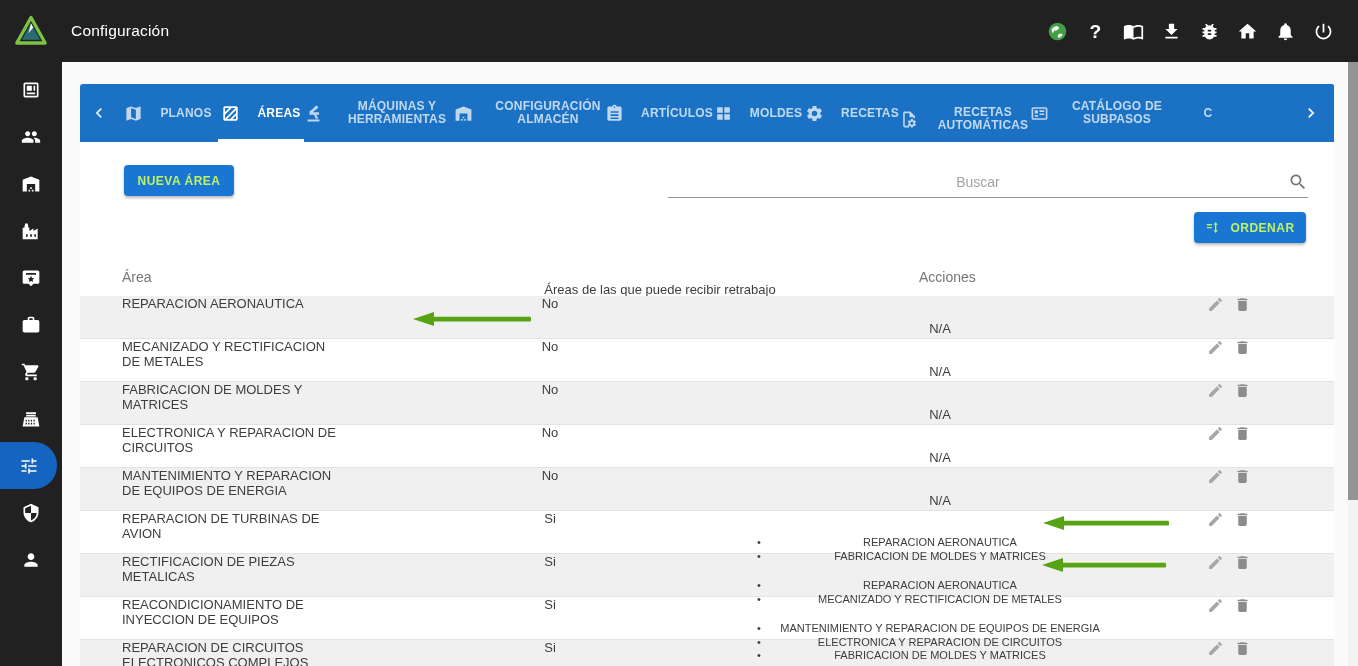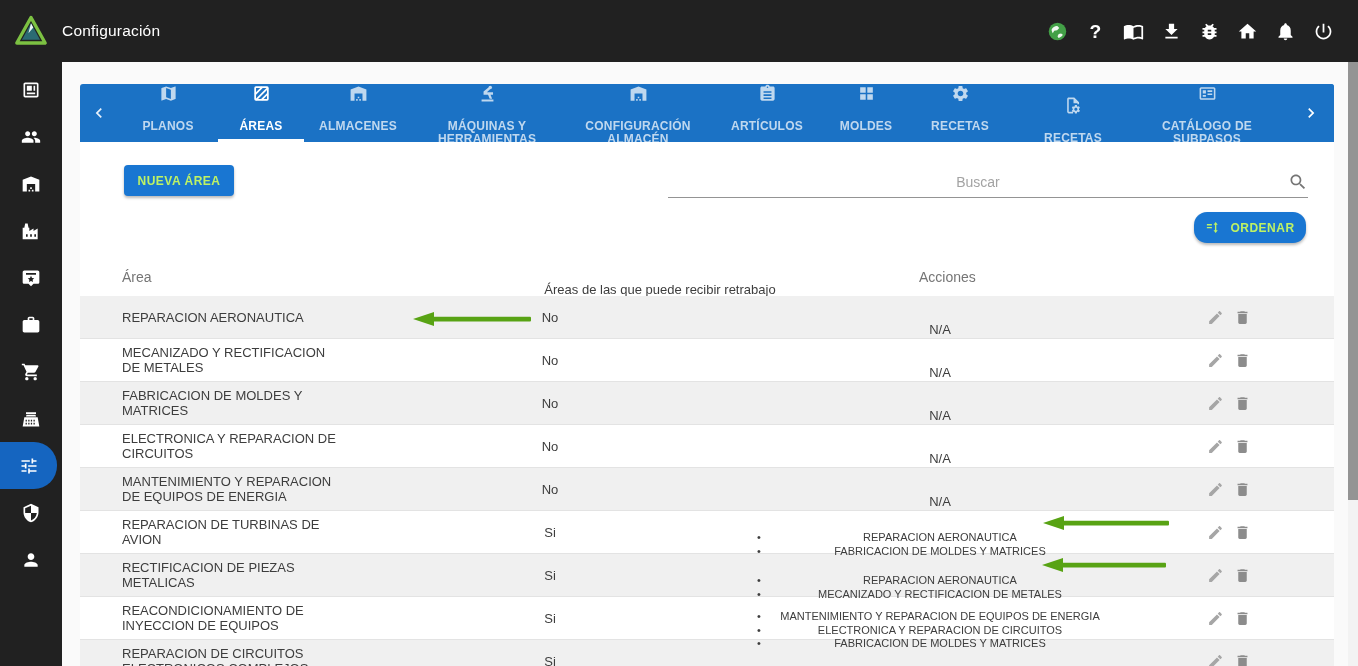--- a/index.html
+++ b/index.html
@@ -3,56 +3,56 @@
 <meta charset="utf-8">
 <style>
   html,body{margin:0;padding:0;}
   body{
     width:1358px;height:666px;position:relative;overflow:hidden;
     background:#fafafa;font-family:"Liberation Sans",sans-serif;
   }
   
   .topbar{position:absolute;left:0;top:0;width:1358px;height:62px;background:#212121;display:flex;align-items:center;z-index:6;}
   .logo-box{width:62px;display:flex;justify-content:center;align-items:center;}
-  .topbar-title{color:#fff;font-size:15.5px;margin-left:0;letter-spacing:.2px;}
+  .topbar-title{color:#fff;font-size:15.5px;margin-left:9px;letter-spacing:.2px;}
   .topbar-icons{margin-left:auto;margin-right:24px;display:flex;align-items:center;gap:17px;}
   .tb-icon{width:21px;height:21px;color:#fff;cursor:pointer;display:flex;align-items:center;justify-content:center;}
   .tb-icon svg{width:21px;height:21px;}
   
   .sidebar{position:absolute;left:0;top:62px;bottom:0;width:62px;background:#212121;padding-top:4px;box-sizing:border-box;z-index:5;}
   .sb-item{height:47px;width:62px;display:flex;align-items:center;justify-content:center;color:#fff;cursor:pointer;}
   .sb-item.active{width:57px;background:#1565c0;border-radius:0 23px 23px 0;}
   .sb-item svg{width:20px;height:20px;}
   
   .tabbar{position:absolute;left:80px;top:84px;width:1254px;height:58px;background:#1b72c5;border-radius:3px 3px 0 0;display:flex;overflow:hidden;color:#fff;}
   .tab-nav{width:38px;flex:none;display:flex;align-items:center;justify-content:center;cursor:pointer;color:#e8f1fb;}
   .tab-nav svg{width:20px;height:20px;}
   .tab-nav.right{position:absolute;right:0;top:0;bottom:0;width:46px;background:linear-gradient(90deg,rgba(27,114,197,0),#1b72c5 35%);z-index:2;}
   .tabs{display:flex;flex:1;overflow:hidden;}
-  .tab{flex:none;display:flex;flex-direction:column;align-items:center;gap:17px;color:rgba(255,255,255,.72);cursor:pointer;position:relative;box-sizing:border-box;}
+  .tab{flex:none;display:flex;flex-direction:row;align-items:center;justify-content:center;gap:17px;color:rgba(255,255,255,.72);cursor:pointer;position:relative;box-sizing:border-box;}
   .tab.active{color:#fff;}
   .tab.active::after{content:"";position:absolute;left:0;right:0;bottom:0;height:3px;background:#fff;}
   .tab-icon{display:flex;}
   .tab-icon svg{width:19px;height:19px;}
   .tab-label{font-size:12px;font-weight:bold;line-height:13px;text-align:center;letter-spacing:.2px;}
   
   .panel{position:absolute;left:80px;top:142px;width:1254px;bottom:0;background:#fff;z-index:1;}
   .btn{background:#1976d2;color:#bef264;border:none;border-radius:4px;font-weight:bold;font-size:12px;letter-spacing:.5px;font-family:inherit;box-shadow:0 2px 3px rgba(0,0,0,.28);cursor:pointer;}
   .btn-new{position:absolute;left:44px;top:23px;width:110px;height:31px;}
   .search{position:absolute;left:588px;top:24px;width:640px;height:32px;border-bottom:1px solid #949494;display:flex;align-items:center;box-sizing:border-box;}
   .search input{border:none;outline:none;background:transparent;flex:1;font-size:14px;color:#333;font-family:inherit;padding:0;text-align:center;}
   .search input::placeholder{color:#a3a3a3;}
   .search-icon{width:20px;height:20px;color:#757575;cursor:pointer;flex:none;}
   .search-icon svg{width:20px;height:20px;}
-  .btn-order{position:absolute;left:1114px;top:70px;width:112px;height:31px;display:flex;align-items:center;justify-content:center;gap:10px;border-radius:13px;}
+  .btn-order{position:absolute;left:1114px;top:70px;width:112px;height:31px;display:flex;align-items:center;justify-content:center;gap:10px;}
   .btn-order svg{width:15px;height:15px;}
   
   .thead{position:absolute;left:0;top:116px;width:100%;height:38px;display:flex;align-items:center;color:#757575;font-size:14px;}
   .rows{position:absolute;left:0;top:154px;width:100%;}
-  .t-row{height:43px;display:flex;align-items:center;border-bottom:1px solid #e3e3e3;box-sizing:border-box;background:#fff;}
+  .t-row{height:43px;display:flex;align-items:flex-start;border-bottom:1px solid #e3e3e3;box-sizing:border-box;background:#fff;}
   .t-row.alt{background:#f0f0f0;}
   .c1{width:330px;padding-left:42px;box-sizing:border-box;flex:none;}
   .c1 .txt{width:215px;font-size:13px;color:#3d3d3d;line-height:15px;}
   .c2{width:280px;text-align:center;font-size:13px;color:#3d3d3d;flex:none;}
   .c3{width:500px;position:relative;font-size:13px;color:#3d3d3d;text-align:center;flex:none;margin-top:25px;}
   .c3 ul{list-style:none;margin:0;padding:0;}
   .c3 li{font-size:11px;line-height:13.5px;color:#3d3d3d;position:relative;text-align:center;}
   .c3 li::before{content:"•";position:absolute;left:67px;top:0;font-size:11px;}
   .c4{flex:1;display:flex;align-items:center;gap:10px;padding-left:17px;box-sizing:border-box;}
   .c4 .act{width:17px;height:17px;cursor:pointer;display:flex;}
@@ -224,28 +224,20 @@
             <rect x="4" y="4" width="16" height="16" rx="1" fill="none" stroke="currentColor" stroke-width="2.2"></rect>
             <g stroke="currentColor" stroke-width="2.2">
               <line x1="4" y1="13" x2="13" y2="4"></line>
               <line x1="5" y1="20" x2="20" y2="5"></line>
               <line x1="12" y1="20" x2="20" y2="12"></line>
             </g>
           </svg>
         </span>
         <div class="tab-label">ÁREAS</div>
       </div>
-      <div class="tab" style="width: 108px;">
-        <span class="tab-icon">
-          <svg viewBox="0 0 24 24" fill="currentColor">
-            <path d="M22 21V7L12 3 2 7v14h5v-9h10v9h5zm-11-2H9v2h2v-2zm2-3h-2v2h2v-2zm2 3h-2v2h2v-2z"></path>
-          </svg>
-        </span>
-        <div class="tab-label">ALMACENES</div>
-      </div>
       <div class="tab" style="width: 150px;">
         <span class="tab-icon">
           <svg viewBox="0 0 24 24" fill="currentColor">
             <circle cx="15.5" cy="4.5" r="2.2"></circle>
             <path d="M4.5 19.5h15V22h-15zM7 9.5l6.2-5 2.1 2.1-4.1 3.9H19v3.2h-3.2l2.1 4.8h-3.1l-2.1-4.8H7z"></path>
           </svg>
         </span>
         <div class="tab-label">MÁQUINAS Y HERRAMIENTAS</div>
       </div>
       <div class="tab" style="width: 152px;">

